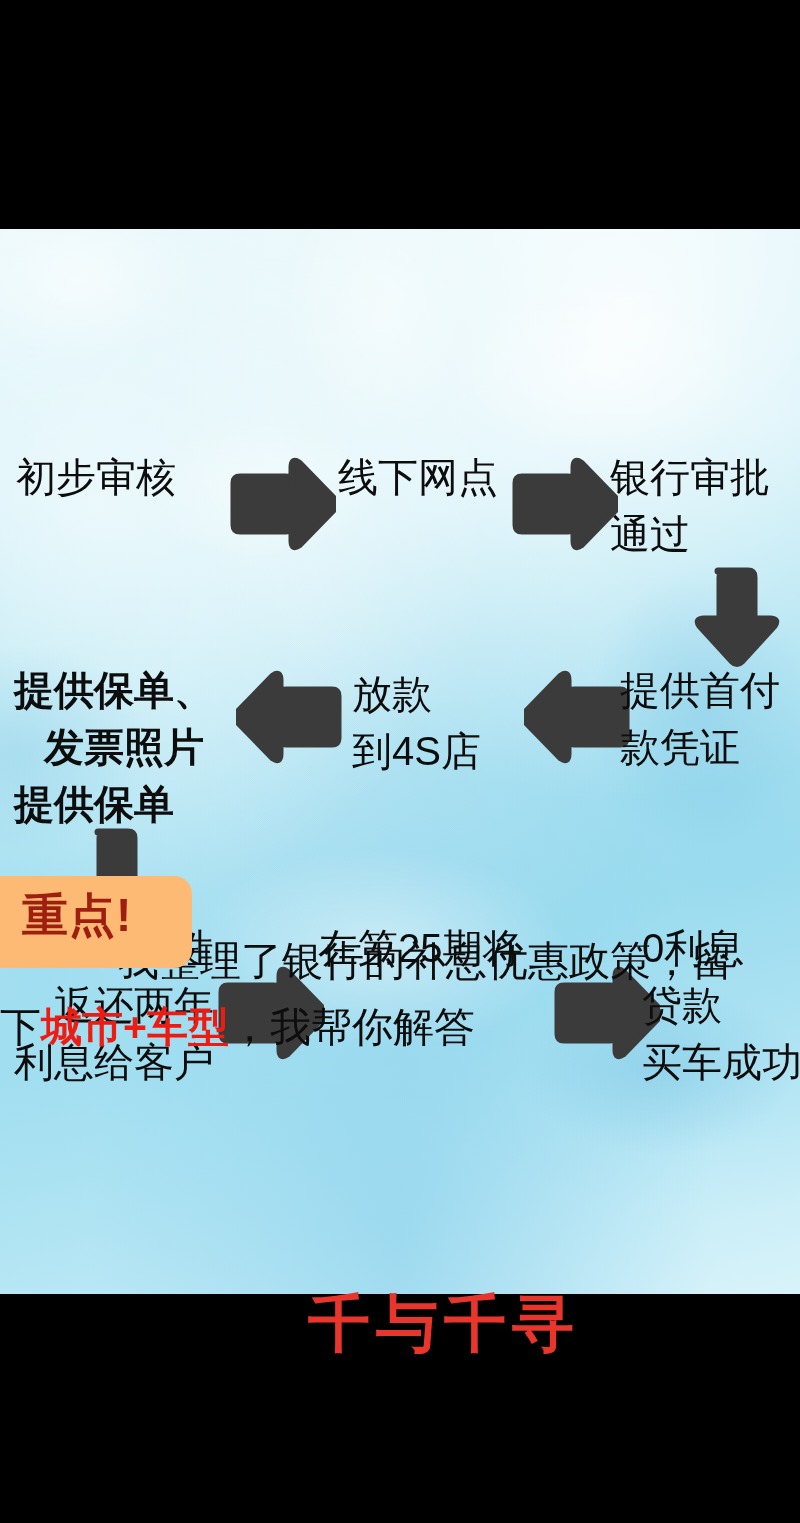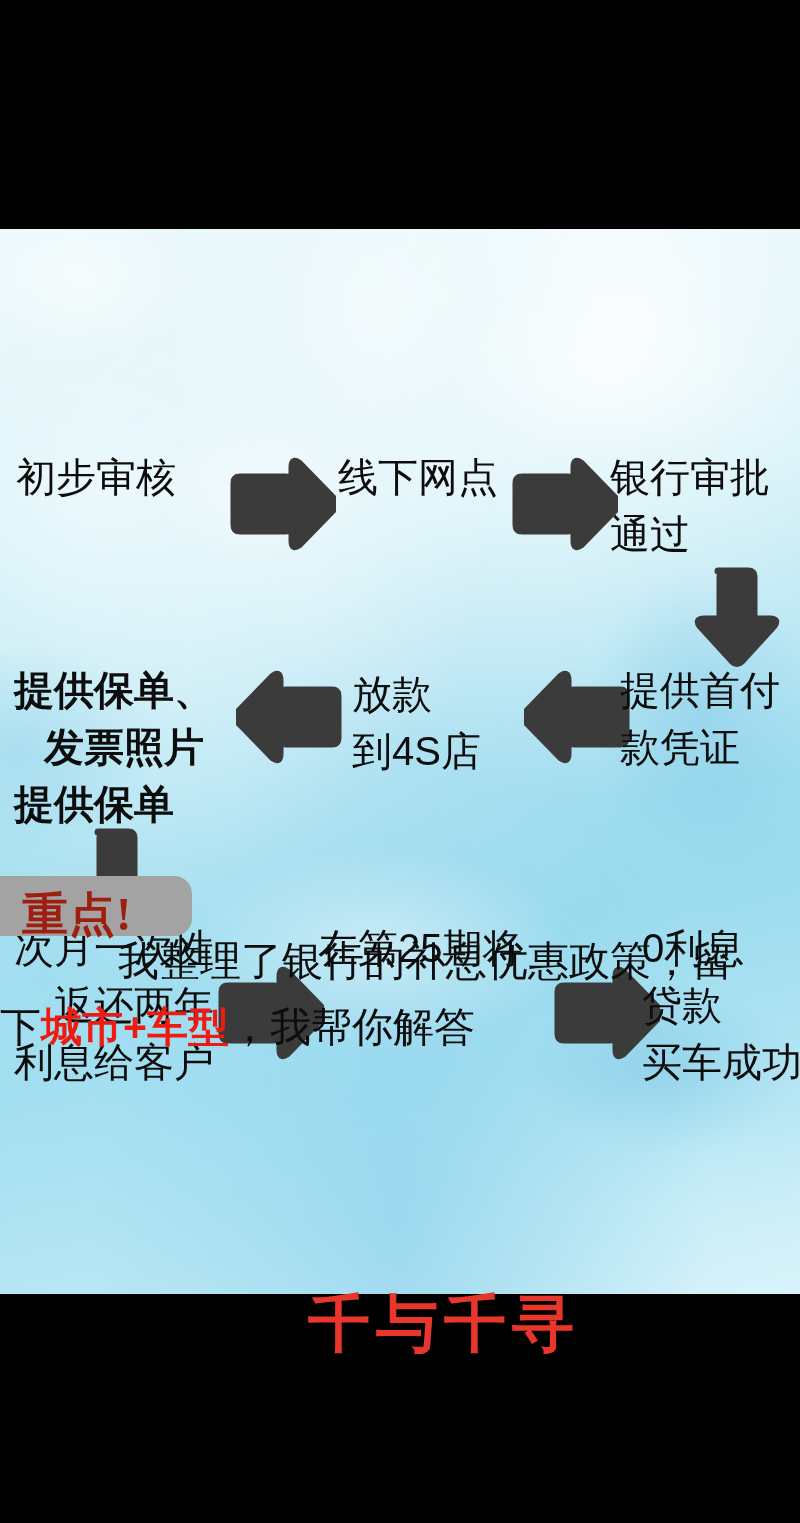--- a/index.html
+++ b/index.html
@@ -101,25 +101,24 @@
     z-index: 11;
   }
   .arrow svg { display: block; }
 
   
   #badge {
     position: absolute;
     left: 0;
     top: 876px;
     width: 192px;
-    height: 60px;
-    background: #a3a3a3;
+    height: 92px;
+    background: #fdba74;
     border-radius: 0 18px 18px 0;
     z-index: 14;
-    font-family: Liberation Serif, serif;
   }
   #badge-text {
     position: absolute;
     left: 22px;
     top: 8px;
     font-size: 46px;
     font-weight: bold;
     color: #9e1f10;
     letter-spacing: 1px;
     line-height: 1.35;

